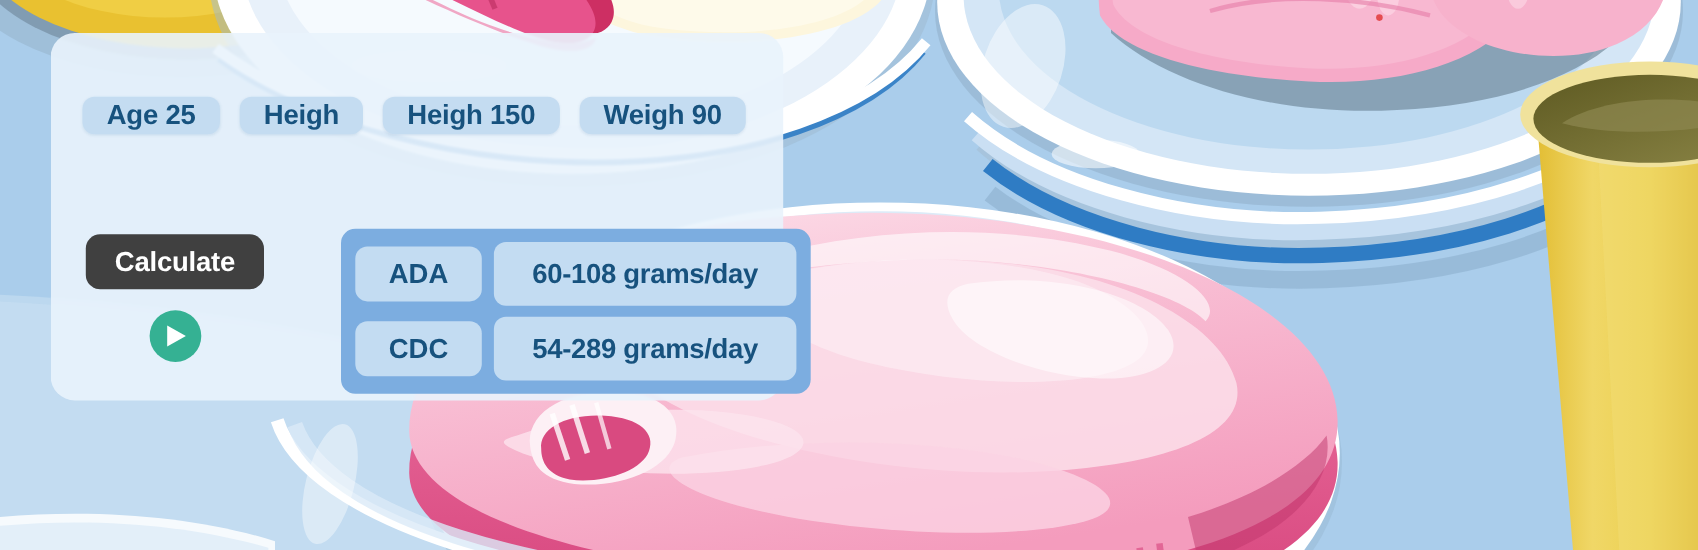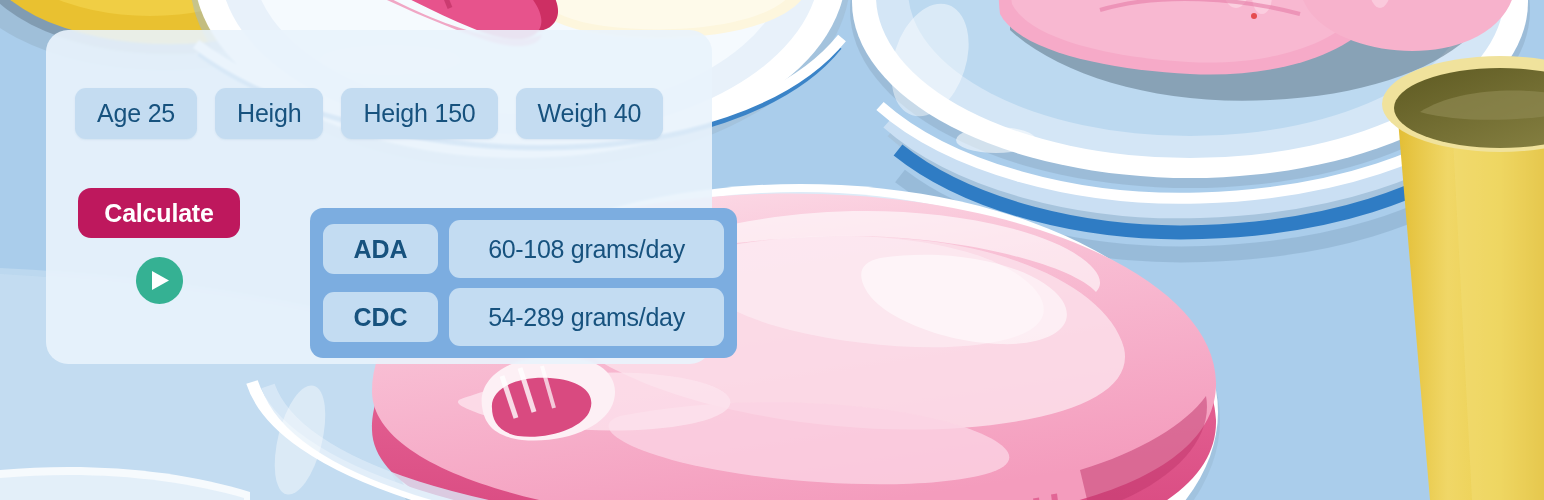--- a/index.html
+++ b/index.html
@@ -27,46 +27,47 @@
   .chips{
     position:absolute;
     left:29px; top:58px;
     display:flex; align-items:center; gap:18px;
   }
   .chip{
     background:#c4dcf1;
     color:#17527e;
     border-radius:11px;
     font-size:25px;
-    font-weight:normal;
+    font-weight:bold;
     letter-spacing:-.2px;
     padding:0 22px;
-    height:51px;
+    height:34px;
     display:flex; align-items:center; justify-content:center;
     white-space:nowrap;
     box-shadow:0 1px 2px rgba(60,110,160,.10);
   }
 
   .calc-col{
     position:absolute;
     left:32px; top:158px;
     display:flex; flex-direction:column; align-items:center;
   }
   .calc-btn{
-    background:#be185d;
+    background:#404040;
     color:#ffffff;
     border:none;
     border-radius:13px;
     font-family:"Liberation Sans", sans-serif;
     font-size:25px;
     font-weight:bold;
     letter-spacing:-.2px;
     width:162px; height:50px;
     display:flex; align-items:center; justify-content:center;
     cursor:pointer;
+    margin-top:25px;
   }
   .play-btn{
     margin-top:19px;
     width:47px; height:47px;
     border-radius:50%;
     background:#35b193;
     display:flex; align-items:center; justify-content:center;
     cursor:pointer;
   }
   .play-btn svg{ display:block; margin-left:3px; }
@@ -86,21 +87,21 @@
     color:#17527e;
     border-radius:11px;
     font-size:25px; font-weight:bold;
     height:50px; width:115px;
     display:flex; align-items:center; justify-content:center;
   }
   .res-value{
     background:#c3dcf2;
     color:#17527e;
     border-radius:11px;
-    font-size:25px; font-weight:normal;
+    font-size:25px; font-weight:bold;
     letter-spacing:-.3px;
     height:58px; flex:1;
     display:flex; align-items:center; justify-content:center;
     white-space:nowrap;
   }
 </style>
 </head>
 <body>
 
 <svg id="bg" viewBox="0 0 1544 500" preserveAspectRatio="none" xmlns="http://www.w3.org/2000/svg">
@@ -258,21 +259,21 @@
   <path d="M0 470 C 90 462 180 470 250 492 L250 500 L0 500 Z" fill="#ffffff" opacity=".85"></path>
   <path d="M0 478 C 90 470 176 478 244 498 L244 500 L0 500 Z" fill="#e3eff9"></path>
 </svg>
 
 <div class="panel">
 
   <div class="chips">
     <div class="chip">Age 25</div>
     <div class="chip">Heigh</div>
     <div class="chip">Heigh 150</div>
-    <div class="chip">Weigh 40</div>
+    <div class="chip">Weigh 90</div>
   </div>
 
   <div class="calc-col">
     <button class="calc-btn">Calculate</button>
     <div class="play-btn">
       <svg width="19" height="21" viewBox="0 0 19 21" xmlns="http://www.w3.org/2000/svg" aria-hidden="true">
         <path d="M1 1 L18 10.5 L1 20 Z" fill="#ffffff"></path>
       </svg>
     </div>
   </div>

